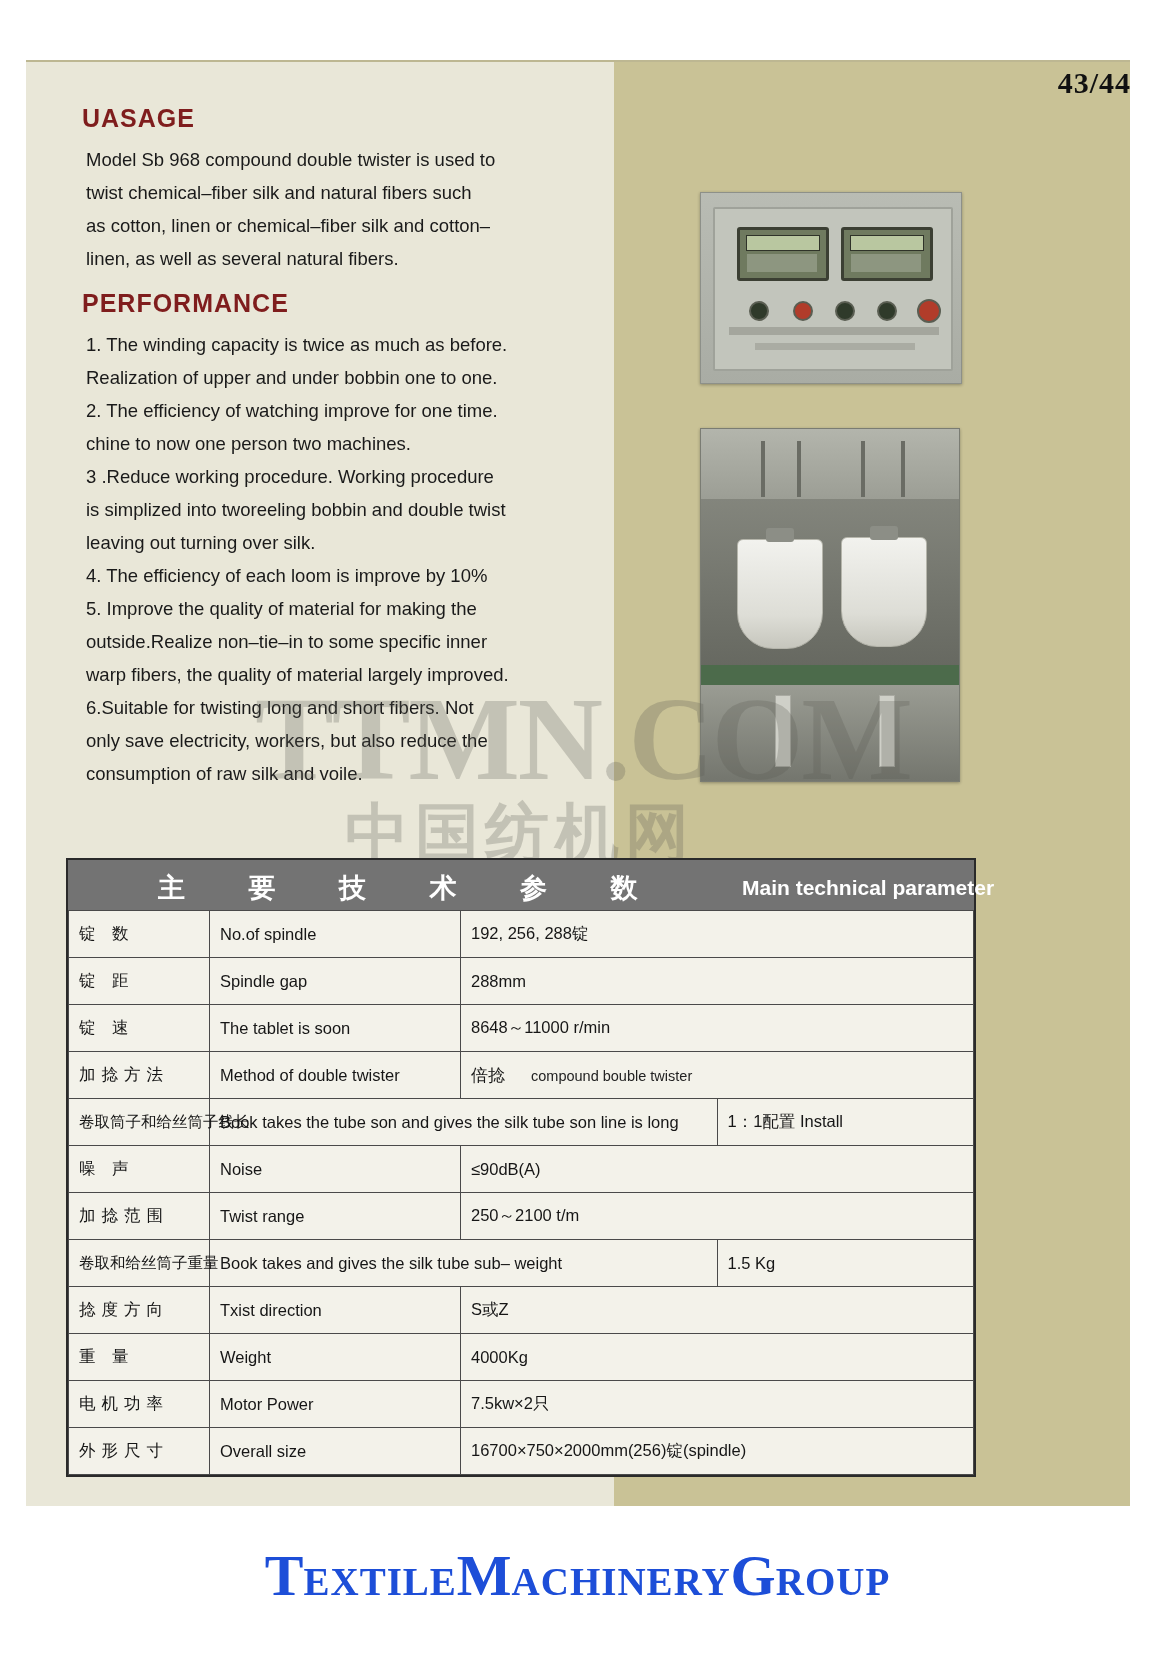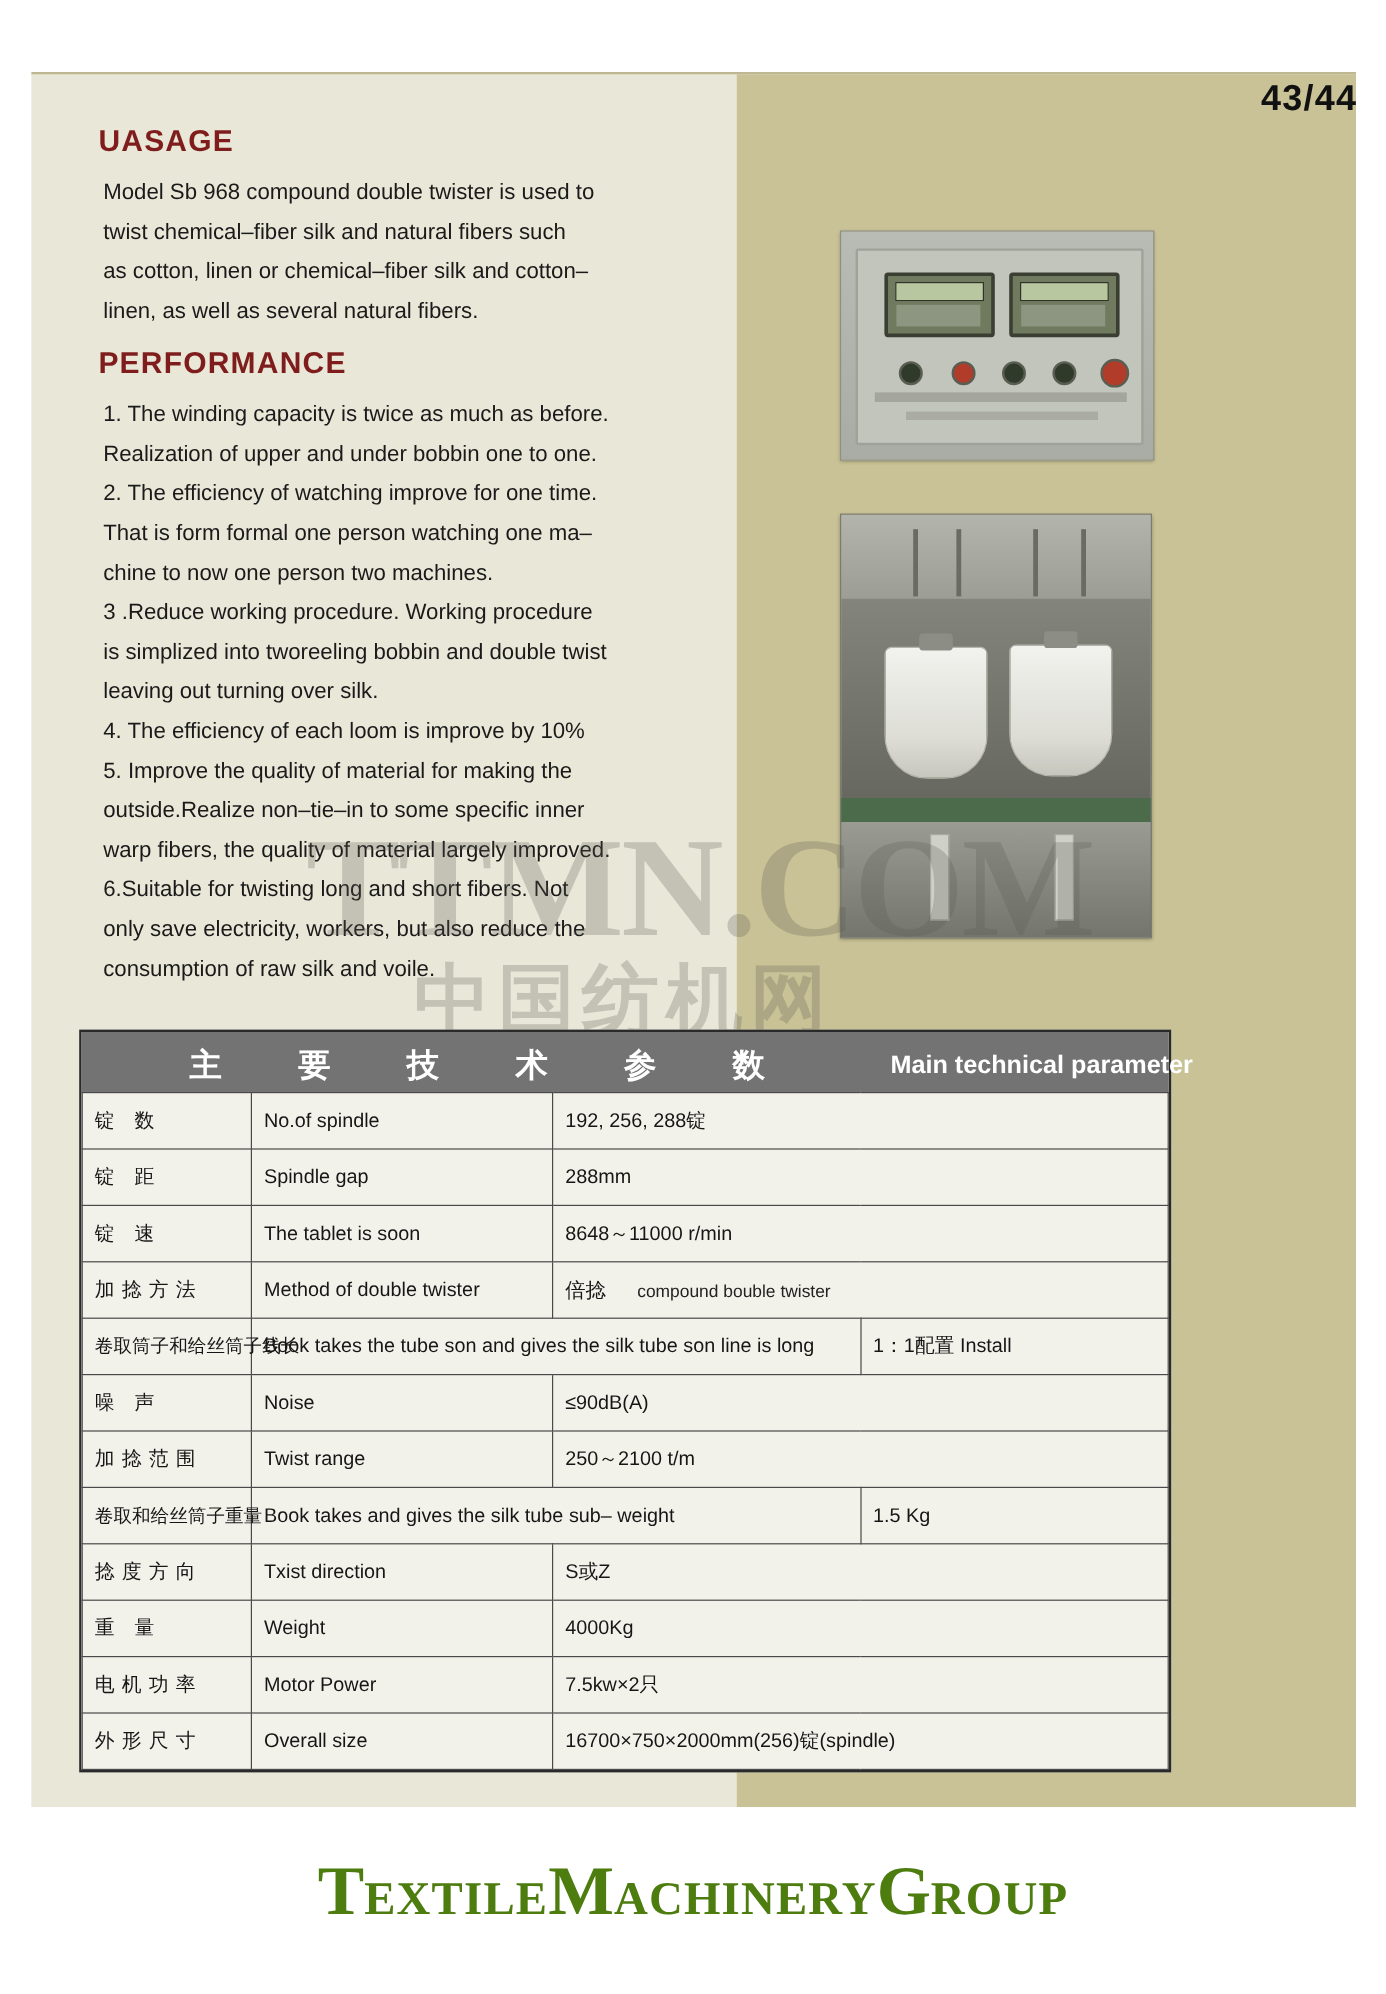--- a/index.html
+++ b/index.html
@@ -37,21 +37,21 @@
   }
   .thin-line-top{
     position:absolute;left:26px;top:60px;width:1104px;height:2px;
     background:#bdb792;
   }
   
   .page-num{
     position:absolute;right:24px;top:66px;
     font-size:30px;font-weight:bold;color:#111;
     letter-spacing:1px;
-    font-family:Liberation Sans, sans-serif;
+    font-family:Liberation Serif, serif;
     margin-left:48px;
   }
   
   .textcol{
     position:absolute;left:82px;top:104px;width:500px;
     color:#1c1c1c;
   }
   .heading{
     font-size:25px;font-weight:bold;letter-spacing:1px;
     margin:0 0 10px 0;color:#7f1d1d;
@@ -188,21 +188,21 @@
   td.c-right{width:162px;font-size:15px;padding-left:16px;margin-top:44px;}
   .val-strong{font-size:17px;}
   .sub-en{font-size:14.5px;color:#222;margin-left:26px;}
   
   .footer{
     position:absolute;left:0;top:1520px;width:1155px;height:130px;
   }
   .logo{
     position:absolute;left:0;top:22px;width:1155px;text-align:center;
     font-family:"Liberation Serif", serif;
-    color:#4d7c0f;
+    color:#1d4ed8;
     white-space:nowrap;
   }
   .logo .big{font-size:58px;font-weight:bold;}
   .logo .sml{font-size:39px;font-weight:bold;letter-spacing:1px;}
 </style>
 </head>
 <body>
 
 <div class="page">
 
@@ -221,21 +221,20 @@
       <span>Model Sb 968 compound double twister is used to</span>
       <span>twist chemical–fiber silk and natural fibers such</span>
       <span>as cotton, linen or chemical–fiber silk and cotton–</span>
       <span>linen, as well as several natural fibers.</span>
     </p>
     <div class="heading second">PERFORMANCE</div>
     <p class="para">
       <span>1. The winding capacity is twice as much as before.</span>
       <span>Realization of upper and under bobbin one to one.</span>
       <span>2. The efficiency of watching improve for one time.</span>
-      <span>That is form formal one person watching one ma–</span>
       <span>chine to now one person two machines.</span>
       <span>3 .Reduce working procedure. Working procedure</span>
       <span>is simplized into tworeeling bobbin and double twist</span>
       <span>leaving out turning over silk.</span>
       <span>4. The efficiency of each loom is improve by 10%</span>
       <span>5. Improve the quality of material for making the</span>
       <span>outside.Realize non–tie–in to some specific inner</span>
       <span>warp fibers, the quality of material largely improved.</span>
       <span>6.Suitable for twisting  long and short fibers. Not</span>
       <span>only save electricity, workers, but also reduce the</span>

